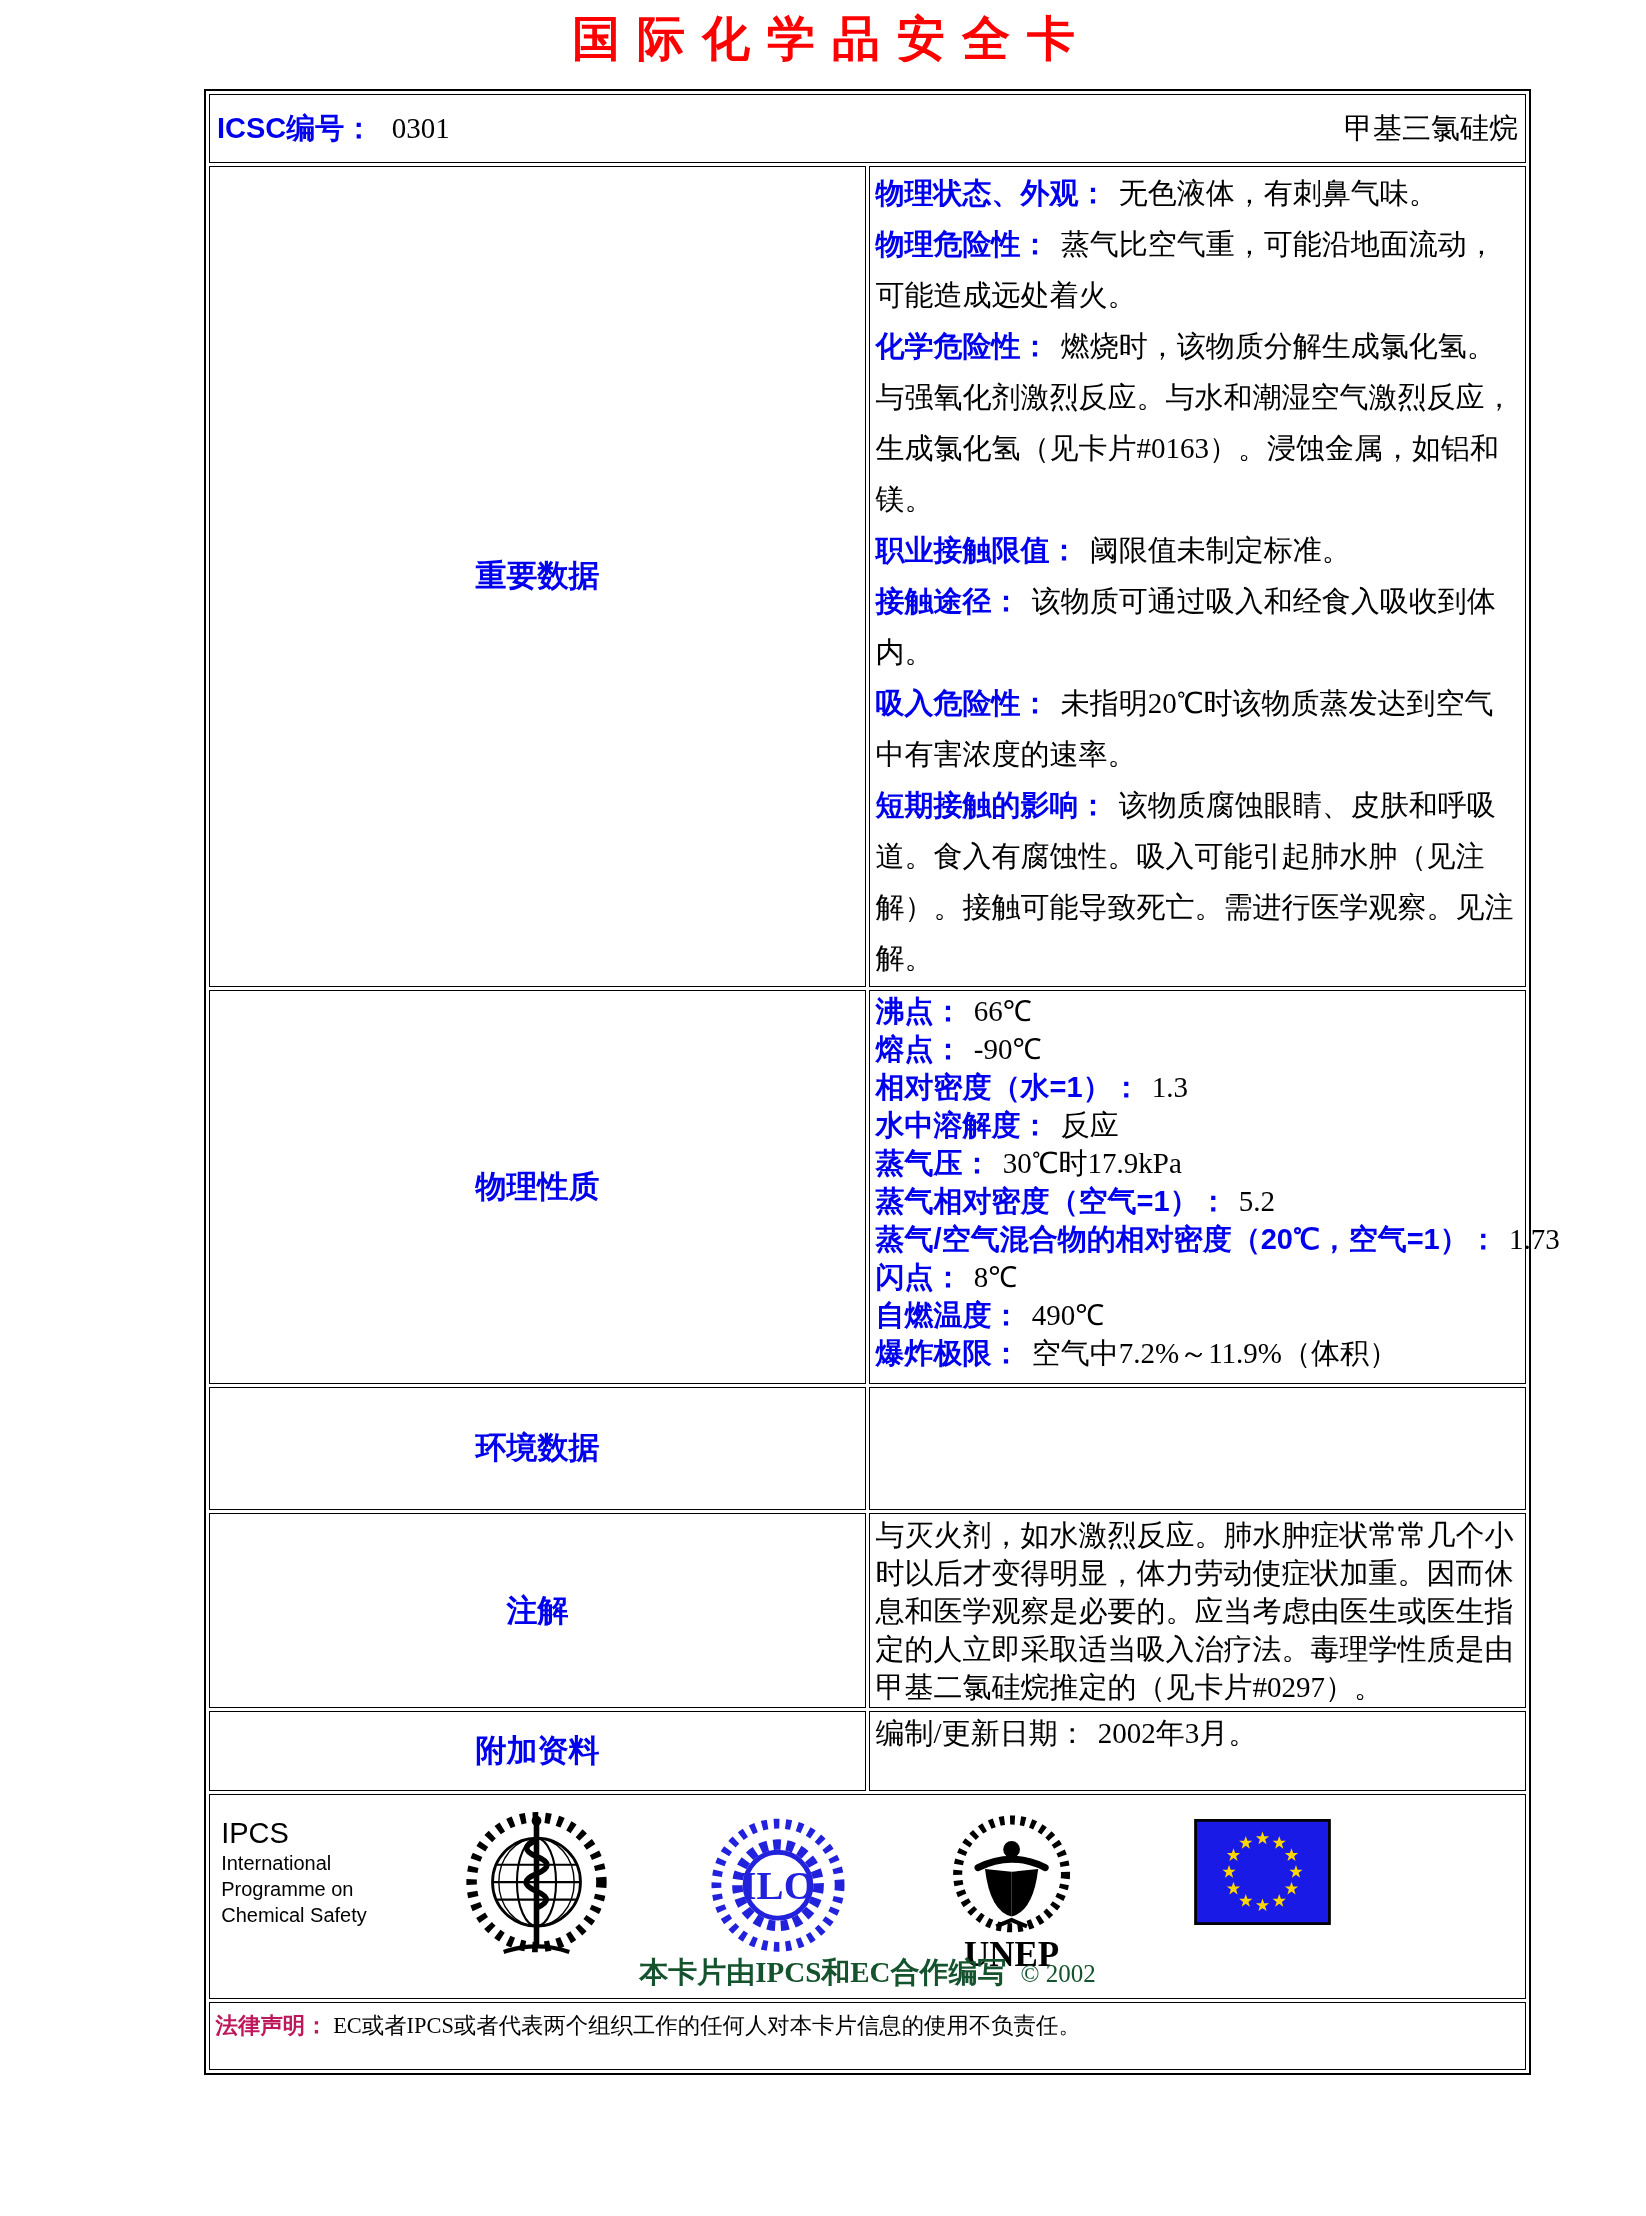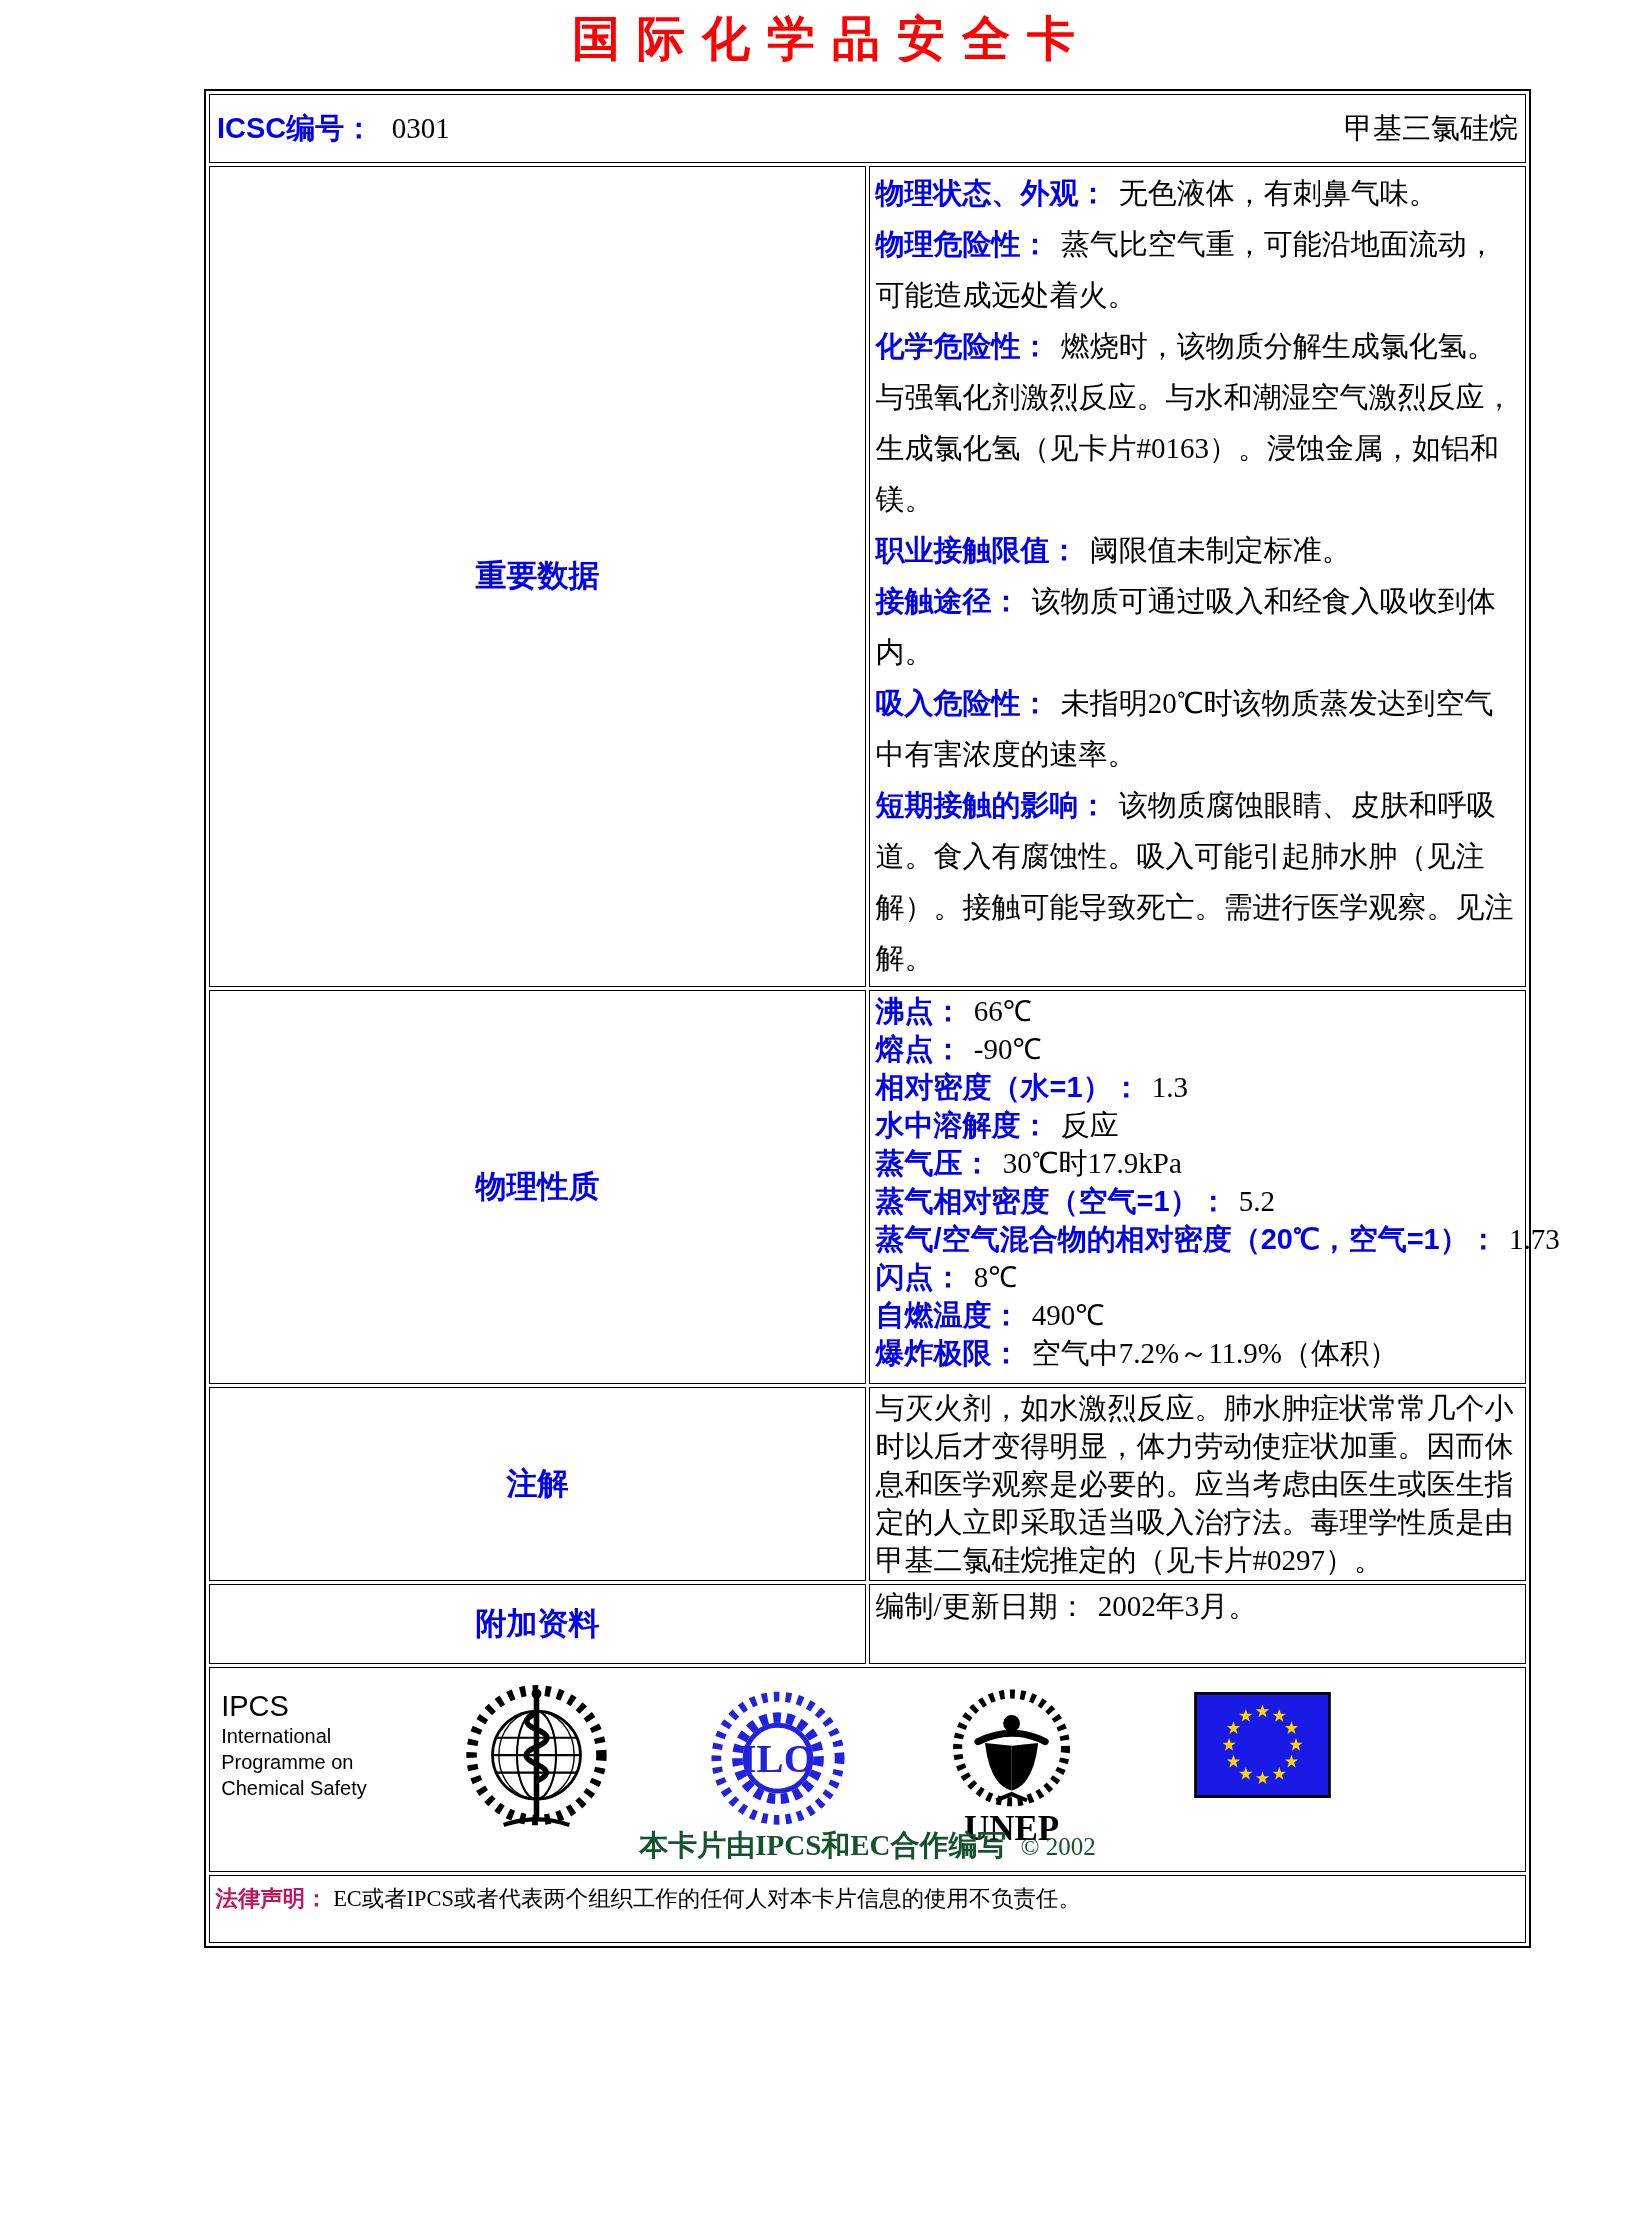--- a/index.html
+++ b/index.html
@@ -96,20 +96,24 @@
       <div class="item"><span class="blab">水中溶解度：</span><span class="bval sp">反应</span></div>
       <div class="item"><span class="blab">蒸气压：</span><span class="bval sp">30℃时17.9kPa</span></div>
       <div class="item"><span class="blab">蒸气相对密度（空气=1）：</span><span class="bval sp">5.2</span></div>
       <div class="item"><span class="blab">蒸气/空气混合物的相对密度（20℃，空气=1）：</span><span class="bval sp">1.73</span></div>
       <div class="item"><span class="blab">闪点：</span><span class="bval sp">8℃</span></div>
       <div class="item"><span class="blab">自燃温度：</span><span class="bval sp">490℃</span></div>
       <div class="item"><span class="blab">爆炸极限：</span><span class="bval sp">空气中7.2%～11.9%（体积）</span></div>
     </td>
   </tr>
 
+  <tr>
+    <td class="rowlab">环境数据</td>
+    <td class="env-cell"></td>
+  </tr>
 
   <tr>
     <td class="rowlab">注解</td>
     <td class="notes-cell">
       <span class="bval">与灭火剂，如水激烈反应。肺水肿症状常常几个小时以后才变得明显，体力劳动使症状加重。因而休息和医学观察是必要的。应当考虑由医生或医生指定的人立即采取适当吸入治疗法。毒理学性质是由甲基二氯硅烷推定的（见卡片#0297）。</span>
     </td>
   </tr>
 
   <tr>
     <td class="rowlab">附加资料</td>

